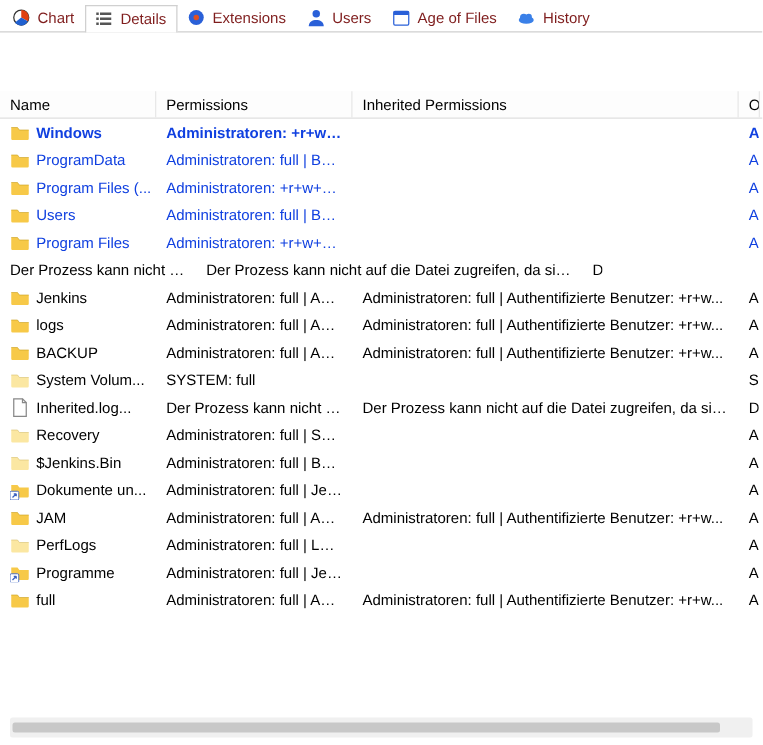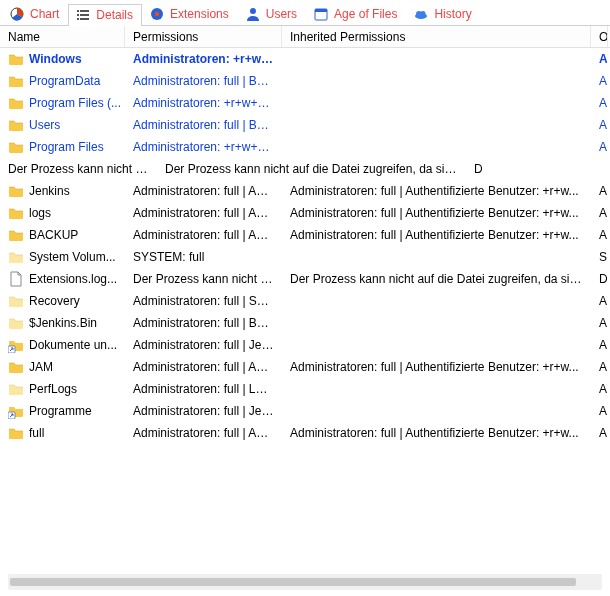--- a/index.html
+++ b/index.html
@@ -22,38 +22,39 @@
     padding-left: 2px;
     gap: 0;
   }
   .tab {
     display: flex;
     align-items: center;
     padding: 3px 8px 3px 6px;
     border: 1px solid transparent;
     border-bottom: none;
     cursor: pointer;
-    color: #ef4444;
+    color: #7f1d1d;
     white-space: nowrap;
     gap: 5px;
   }
   .tab.active {
     border-color: #d0d0d0;
     background: #fff;
     position: relative;
     top: 1px;
     padding-top: 2px;
   }
   .tab .icon { width: 16px; height: 16px; display: inline-flex; align-items:center; justify-content:center; }
   .headers {
     display: flex;
     height: 22px;
     background: #fdfdfd;
     border-bottom: 1px solid #e0e0e0;
     color: #000;
+    margin-top: 47px;
   }
   .hcell {
     display: flex; align-items: center;
     padding: 0 8px;
     border-right: 1px solid #e8e8e8;
     white-space: nowrap; overflow: hidden; text-overflow: ellipsis;
     cursor: pointer;
     font-weight: 400;
   }
   .rows { flex: 1 1 auto; overflow: hidden; }
@@ -294,21 +295,21 @@
         <div class="cell c3">S</div>
       </div>
       <div class="row">
         <div class="cell name c0">
           <span class="ficon">
             <svg width="16" height="16" viewBox="0 0 16 16">
               <path d="M3 1h7l3 3v11H3Z" fill="#fff" stroke="#888"></path>
               <path d="M10 1v3h3" fill="none" stroke="#888"></path>
             </svg>
           </span>
-          <span>Extensions.log...</span>
+          <span>Inherited.log...</span>
         </div>
         <div class="cell c1">Der Prozess kann nicht au...</div>
         <div class="cell c2">Der Prozess kann nicht auf die Datei zugreifen, da sie v...</div>
         <div class="cell c3">D</div>
       </div>
       <div class="row">
         <div class="cell name c0">
           <span class="ficon">
             <svg width="16" height="16" viewBox="0 0 16 16">
               <path d="M1 4h5l1.5 2H15v7a1 1 0 0 1-1 1H2a1 1 0 0 1-1-1Z" fill="#fbe7a2"></path>

